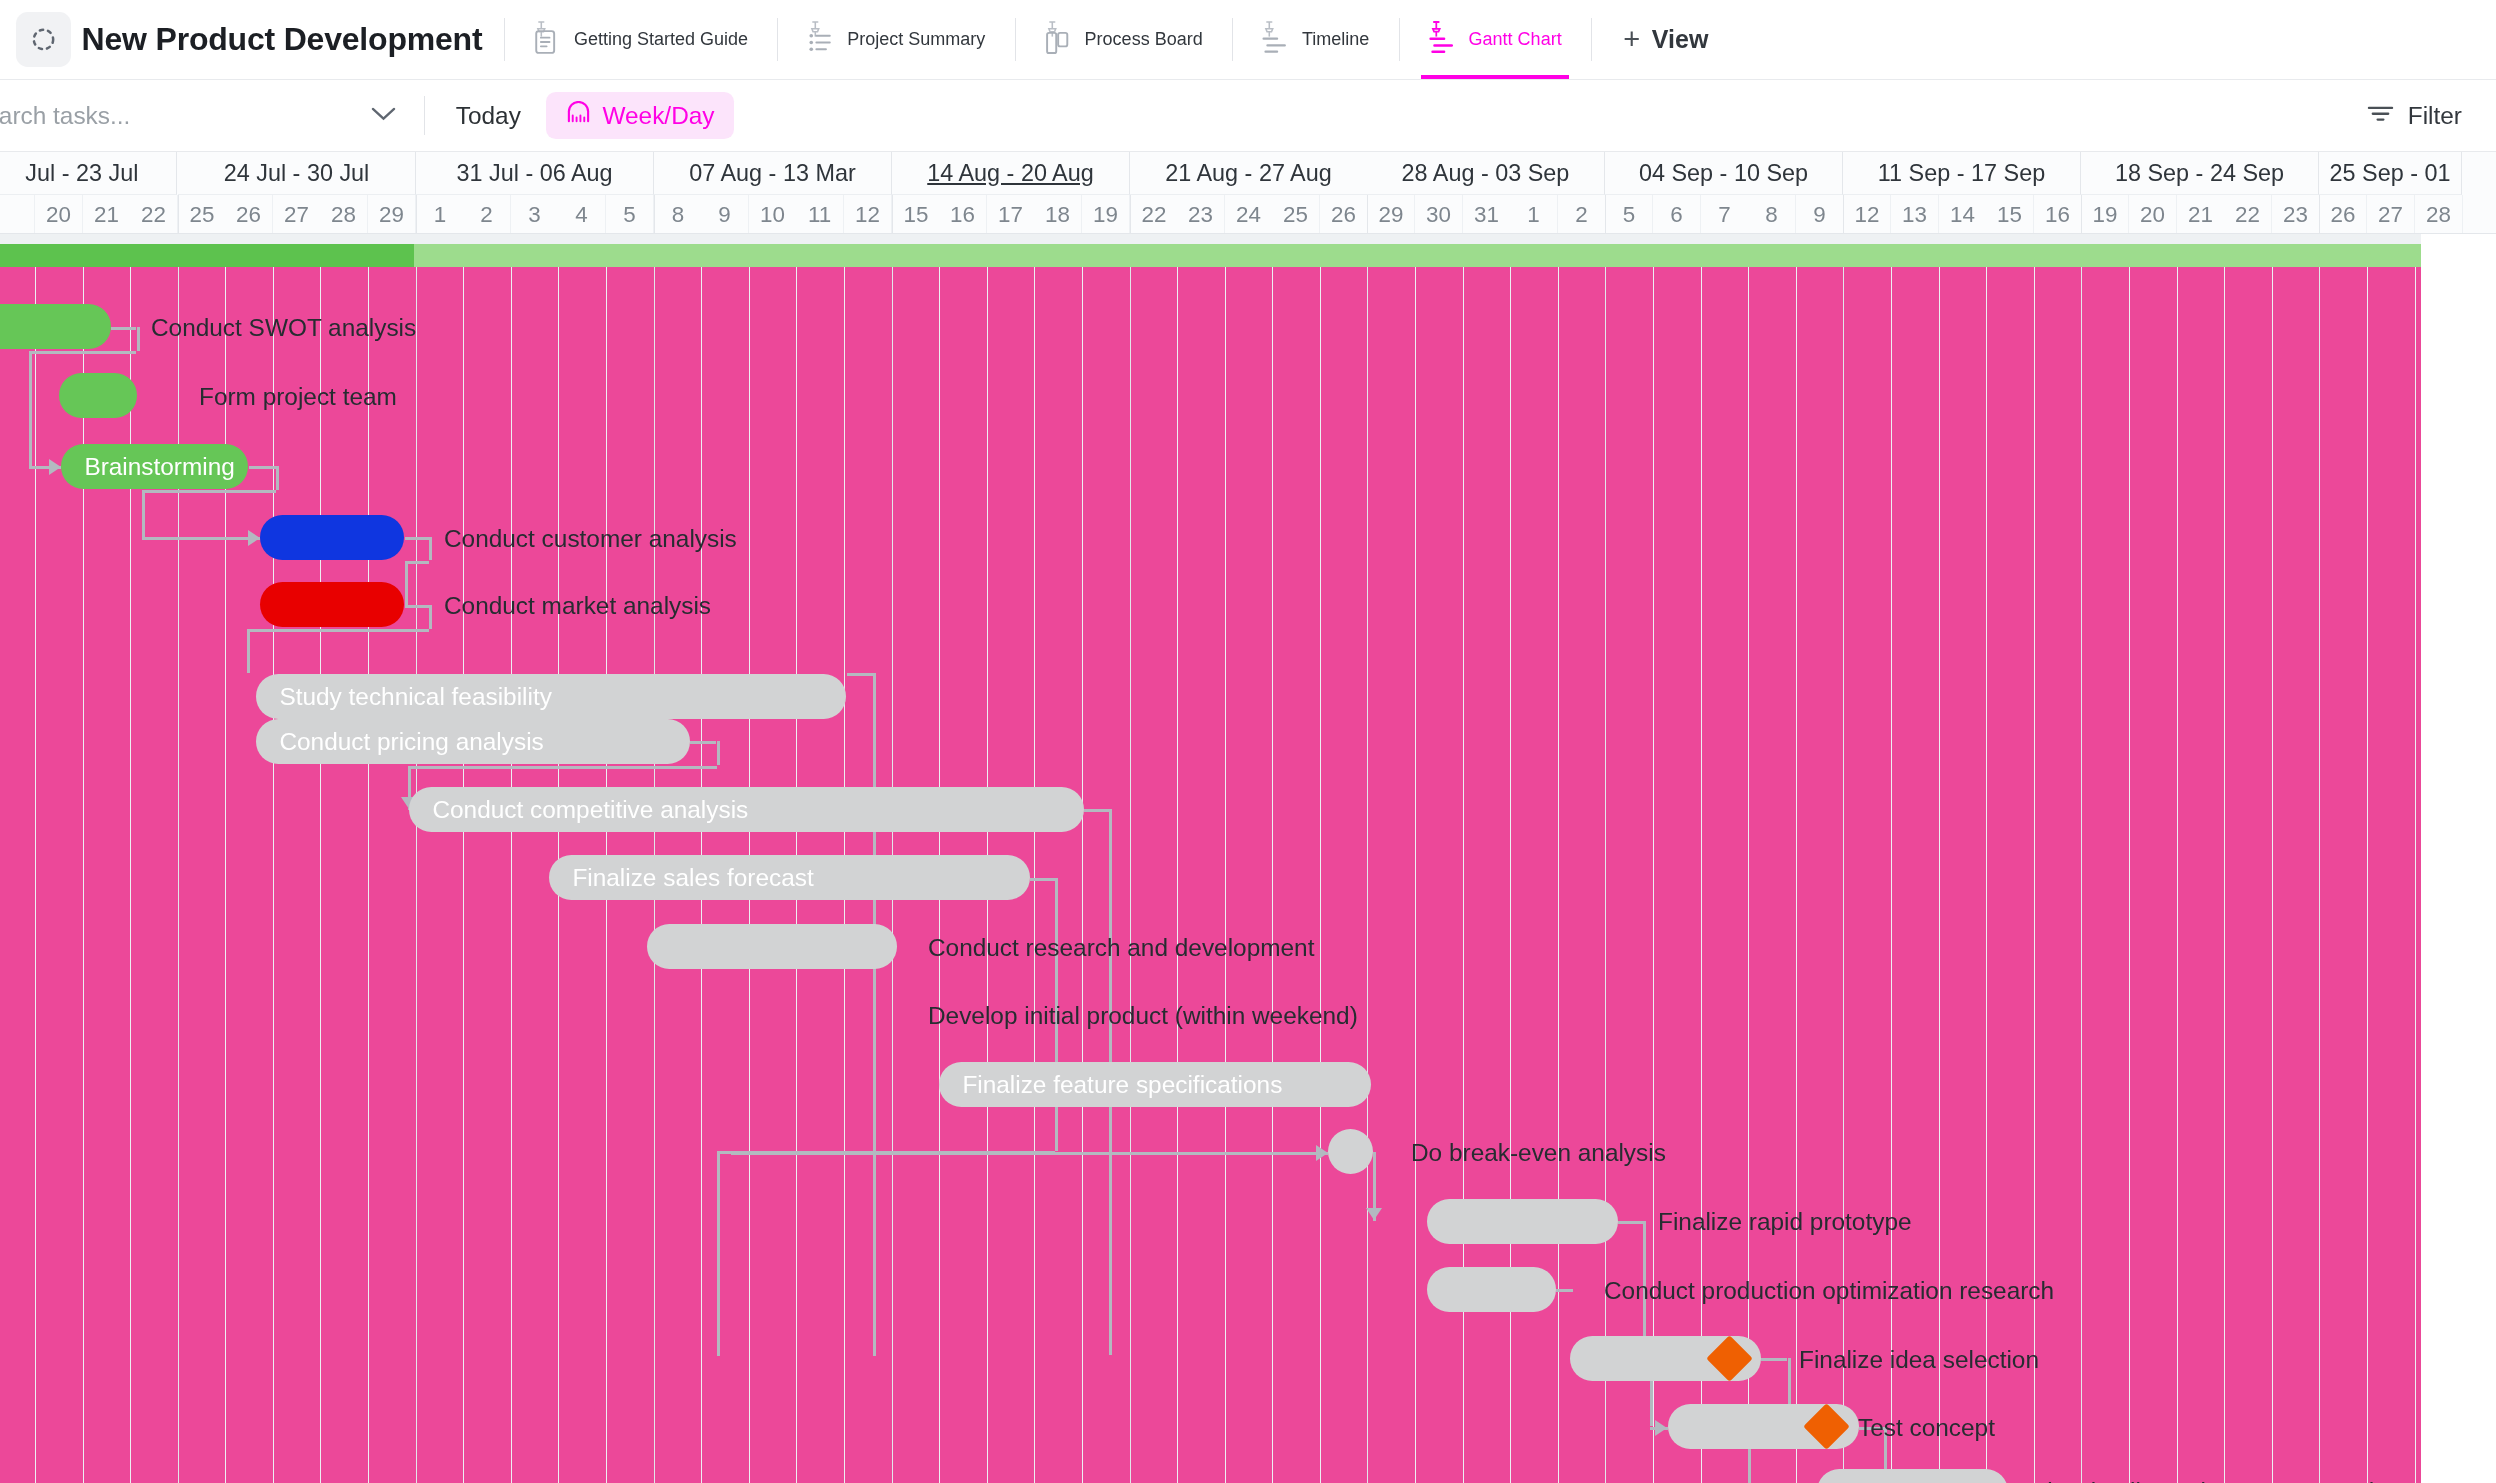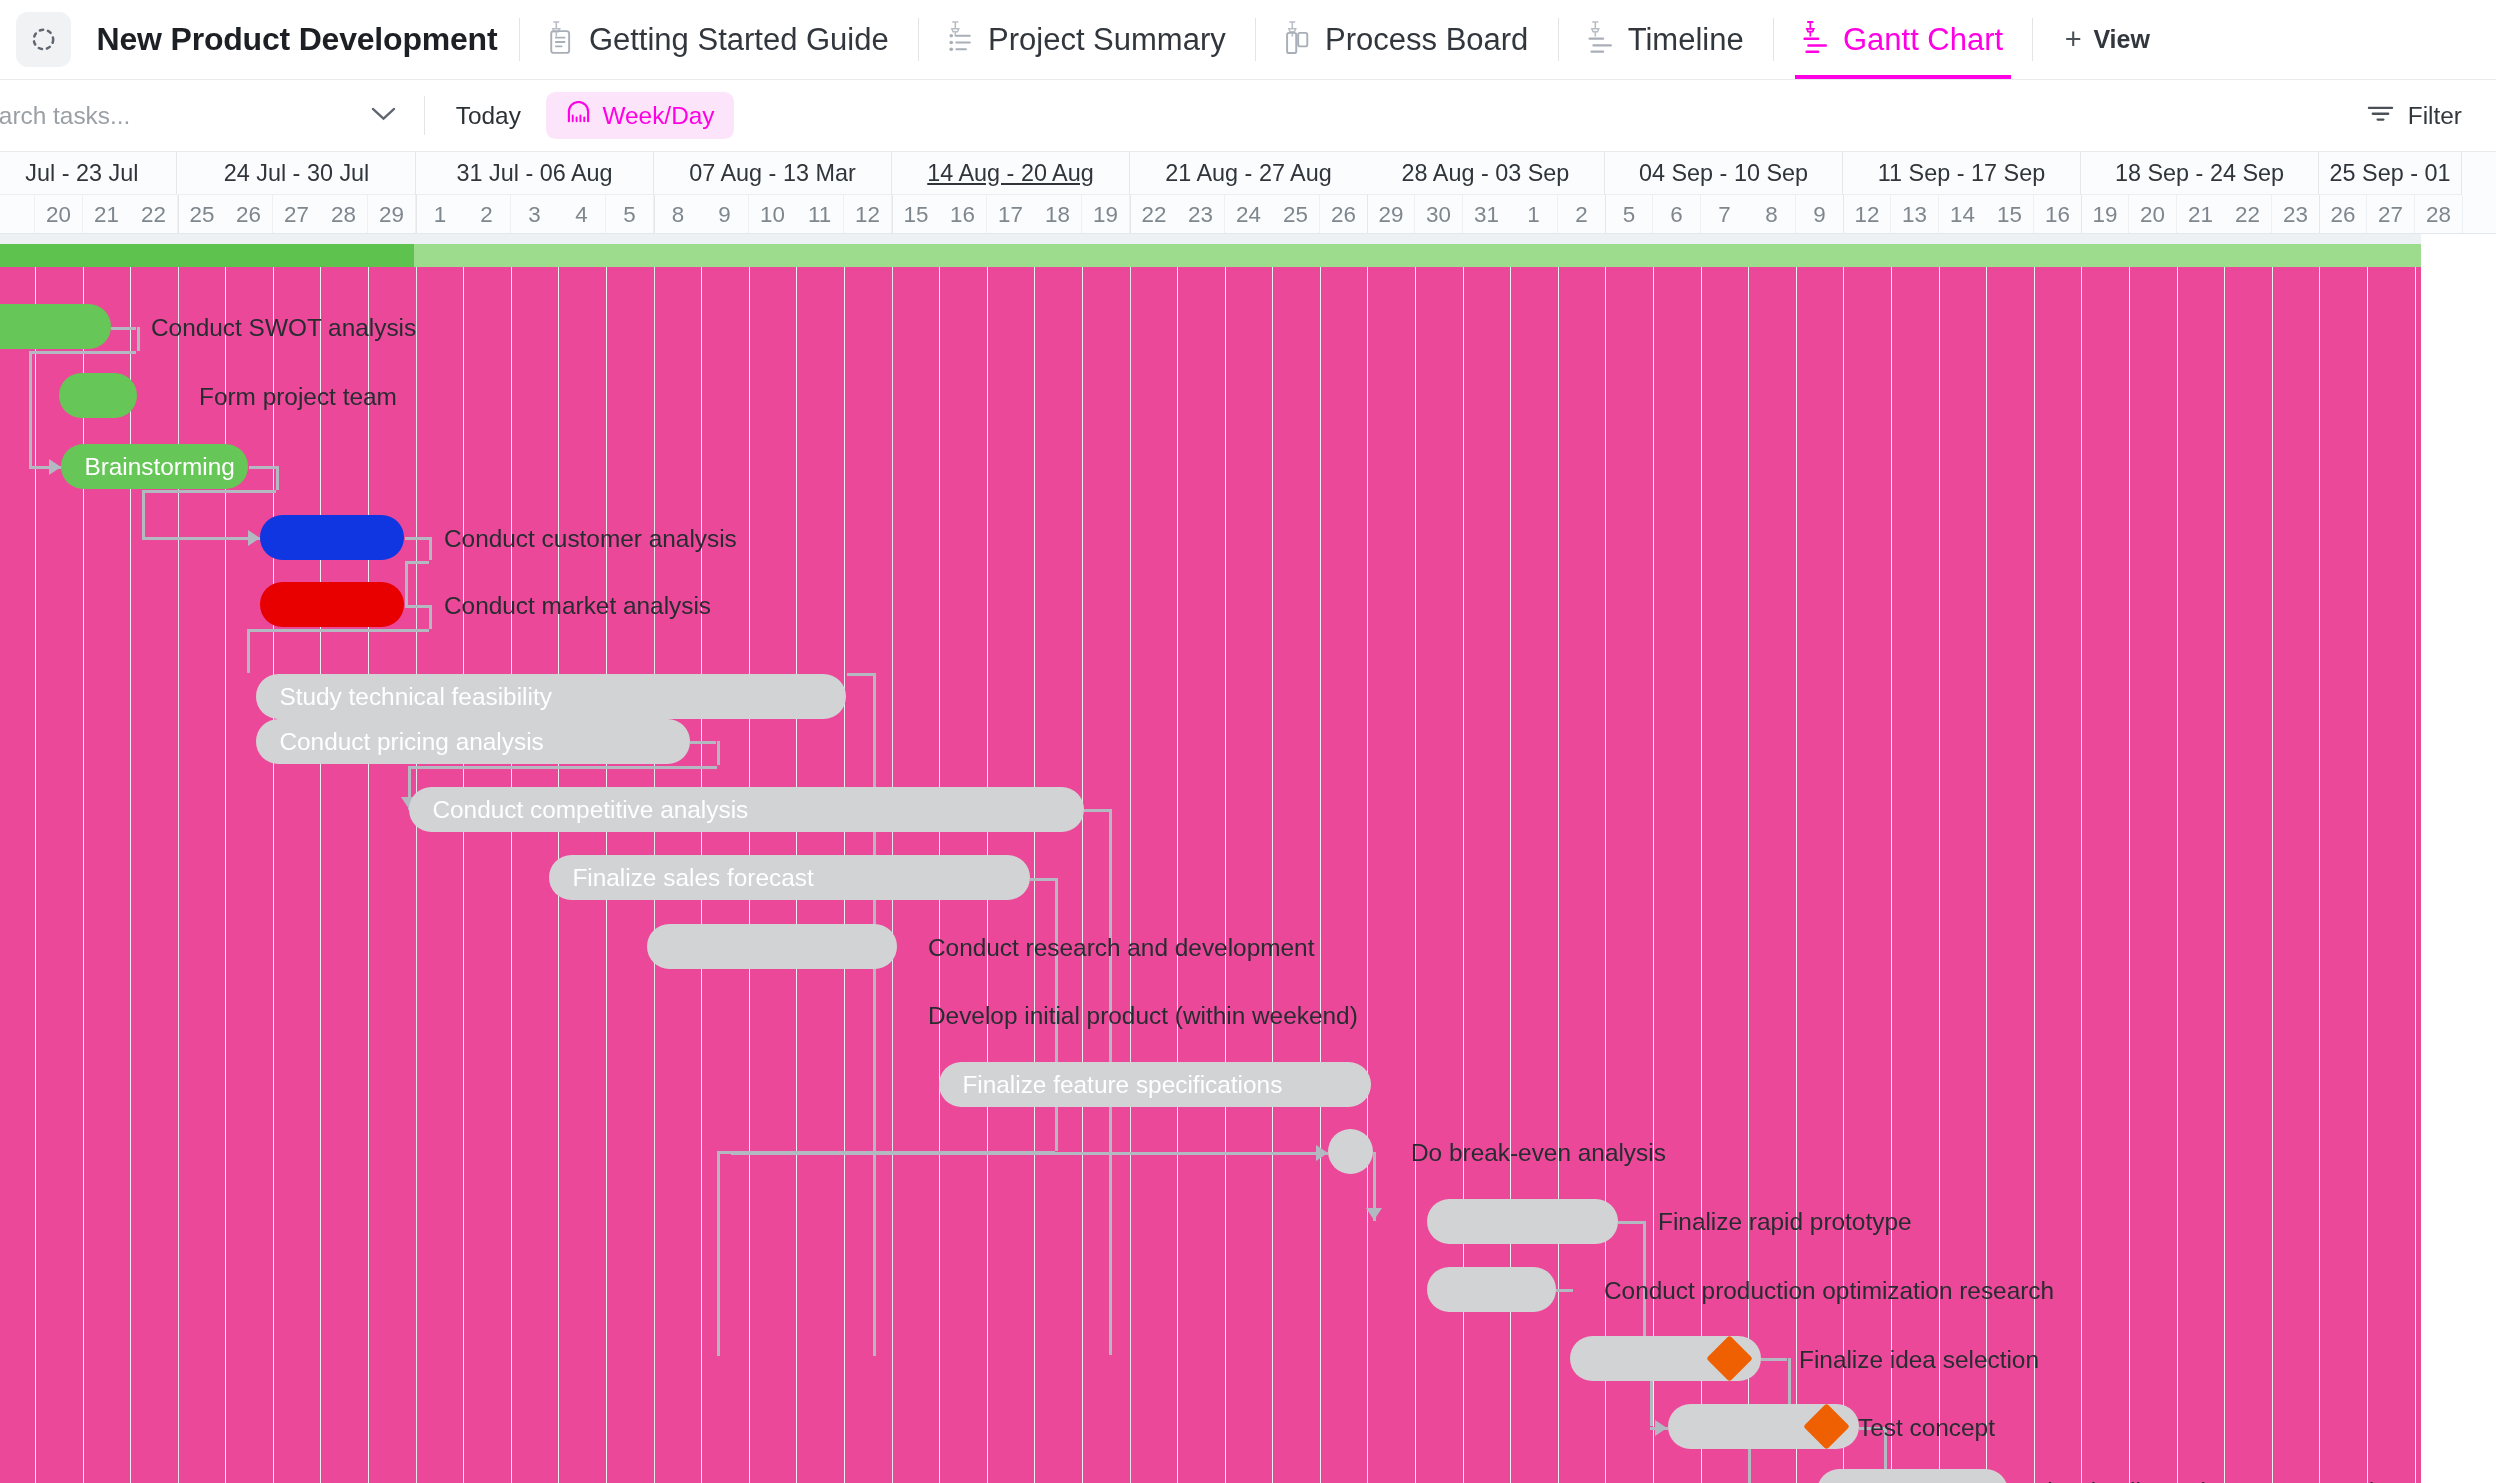--- a/index.html
+++ b/index.html
@@ -20,37 +20,37 @@
   }
   .proj-logo {
     margin-left: 15.6px;
     width: 55px; height: 55px; border-radius: 11.7px;
     background: #f1f2f4;
     display: flex; align-items: center; justify-content: center;
     flex: 0 0 auto;
   }
   .proj-logo svg { display:block; }
   .proj-title {
-    margin-left: 26px;
+    margin-left: 11px;
     font-size: 32px; font-weight: bold; color: #1c1f24;
     white-space: nowrap;
     letter-spacing: -0.2px;
   }
   .tabsep {
     width: 1px; height: 43px; background: #e2e4e8;
     margin: 0 21.5px; flex: 0 0 auto;
   }
   .tab {
     display: flex; align-items: center; gap: 10.7px;
     padding: 0 7.8px; height: 78px;
     position: relative; cursor: pointer;
     flex: 0 0 auto;
   }
   .tab .tlabel {
-    font-size: 31px; color: #32373d; white-space: nowrap;
+    font-size: 18px; color: #32373d; white-space: nowrap;
   }
   .tab.active .tlabel { color: #ff00e5; }
   .tab.active::after {
     content: ""; position: absolute; left: 0; right: 0; bottom: 0;
     height: 3.9px; background: #ff00e5;
   }
   .tab .ticon { position: relative; width: 29px; height: 33px; flex: 0 0 auto; }
   .tab .ticon svg { position: absolute; left: 0; bottom: 1px; }
   .tab .pin { position: absolute; left: -2.9px; top: -2px; }
   .addview {

